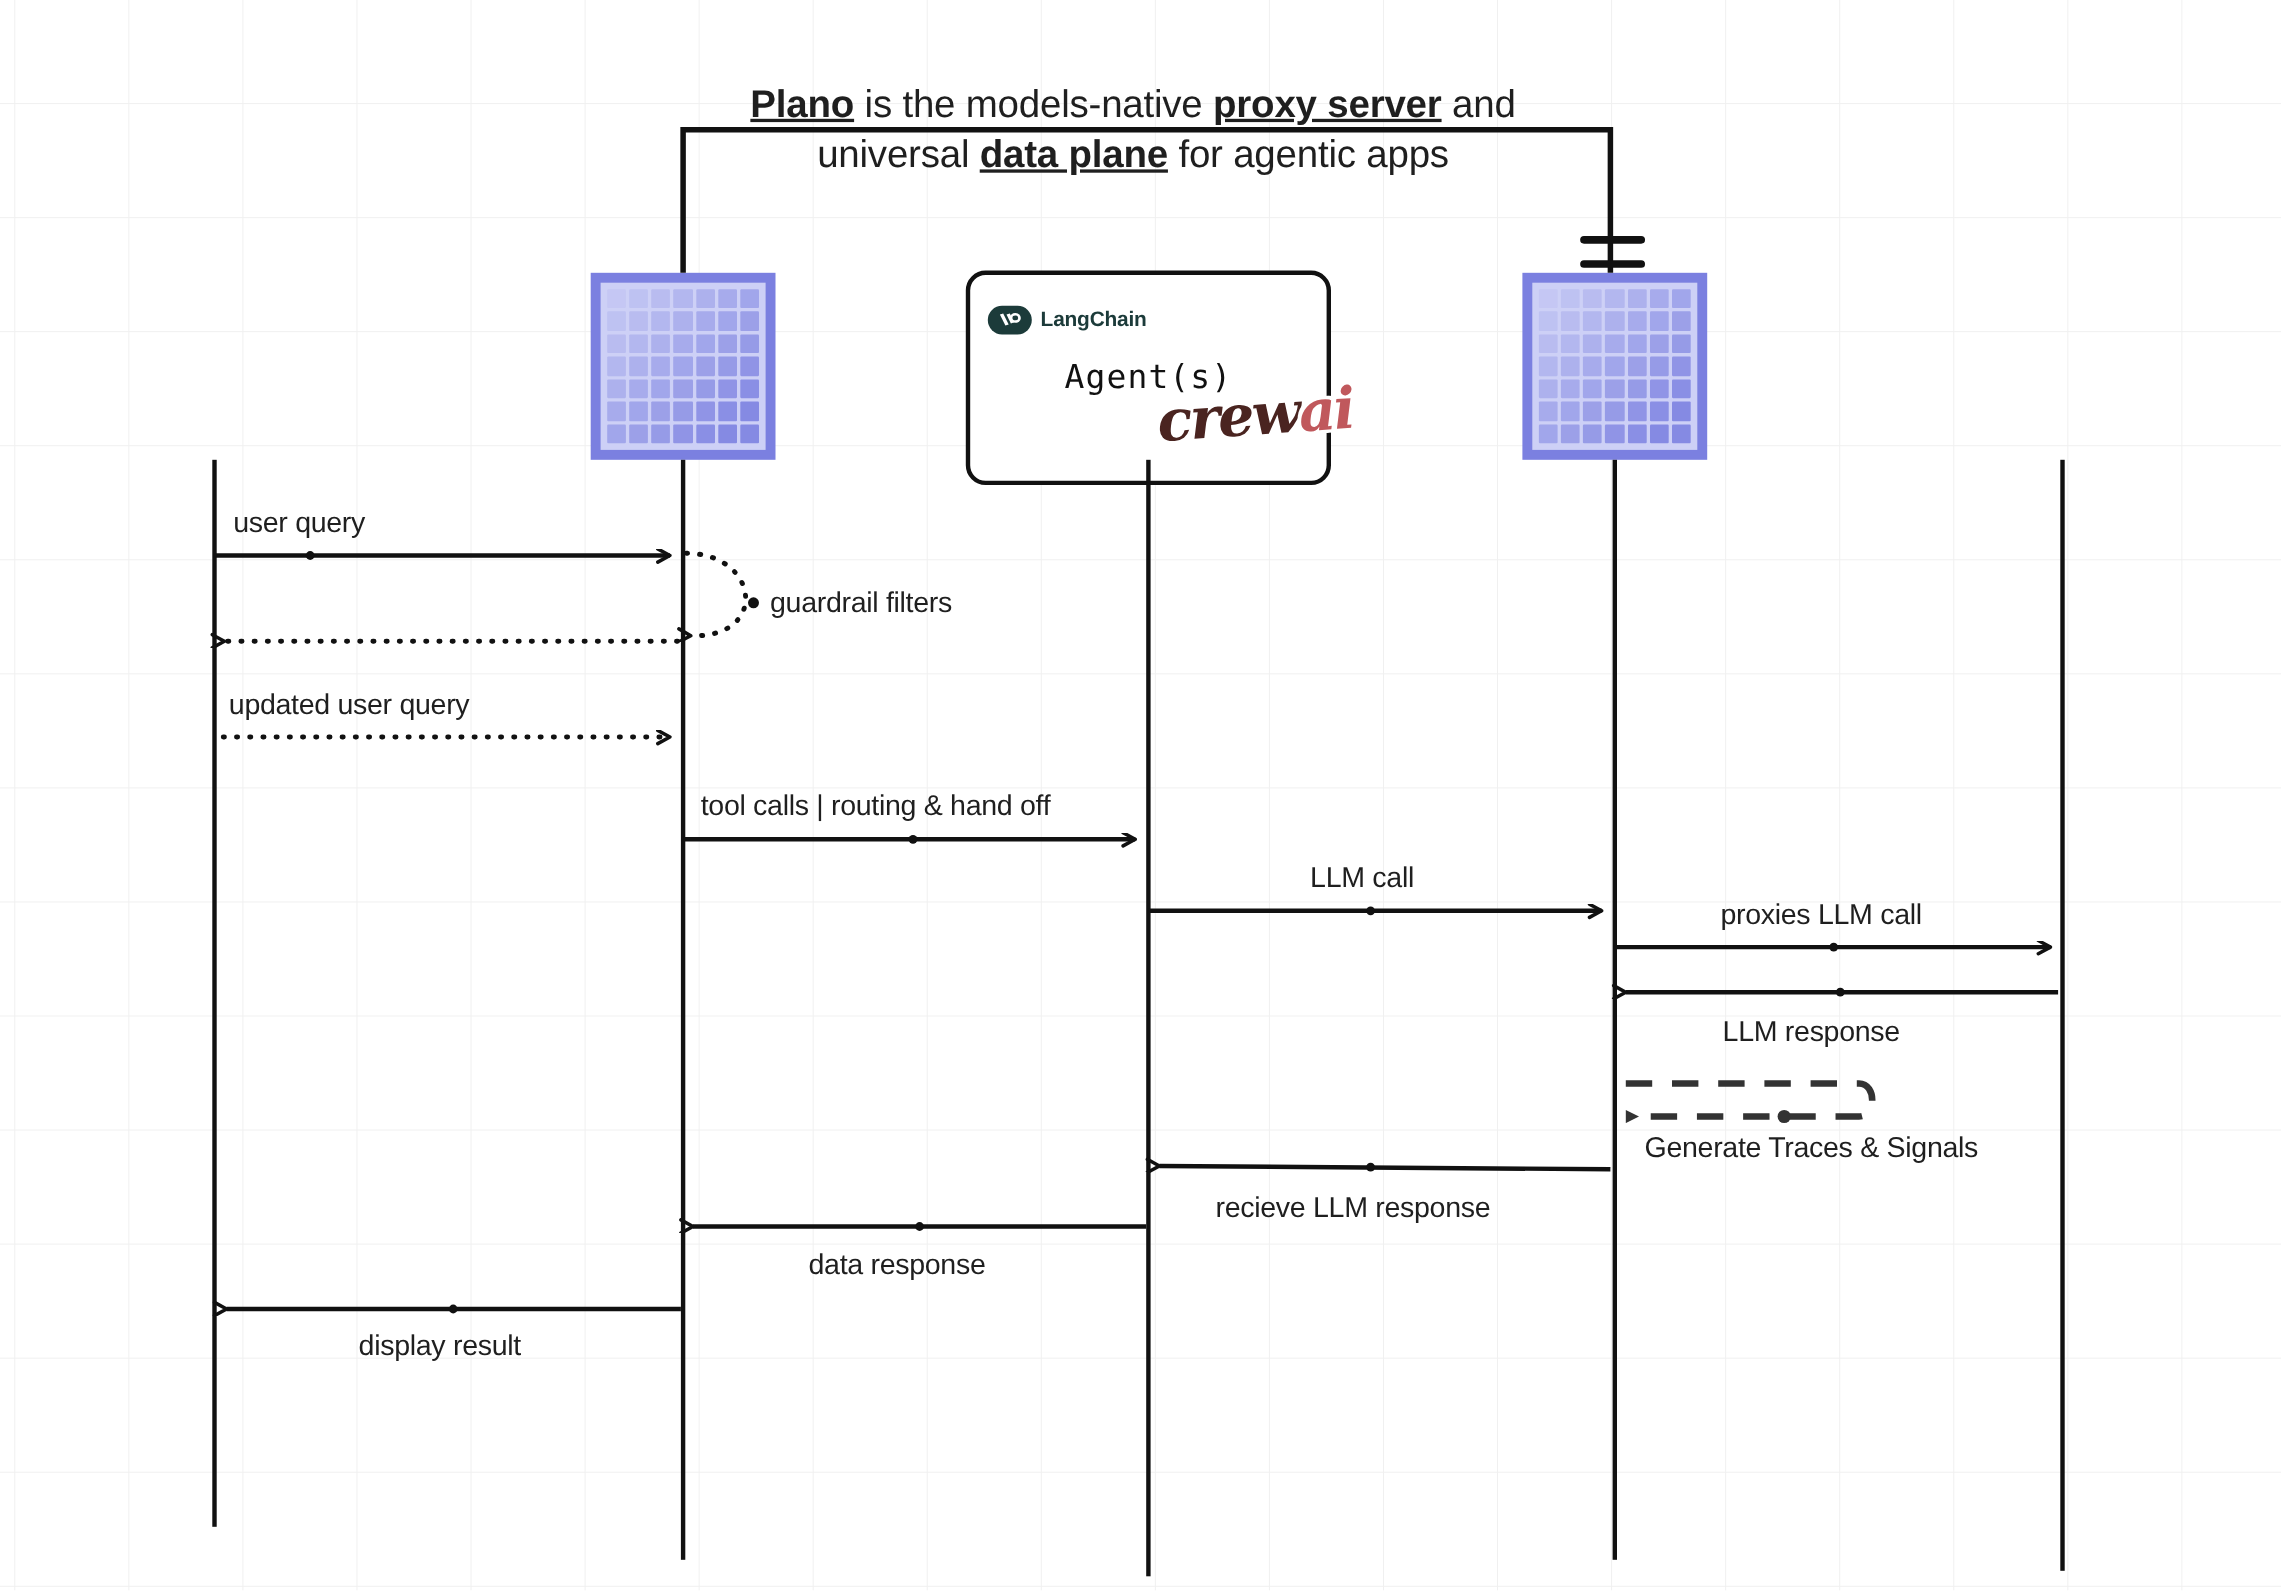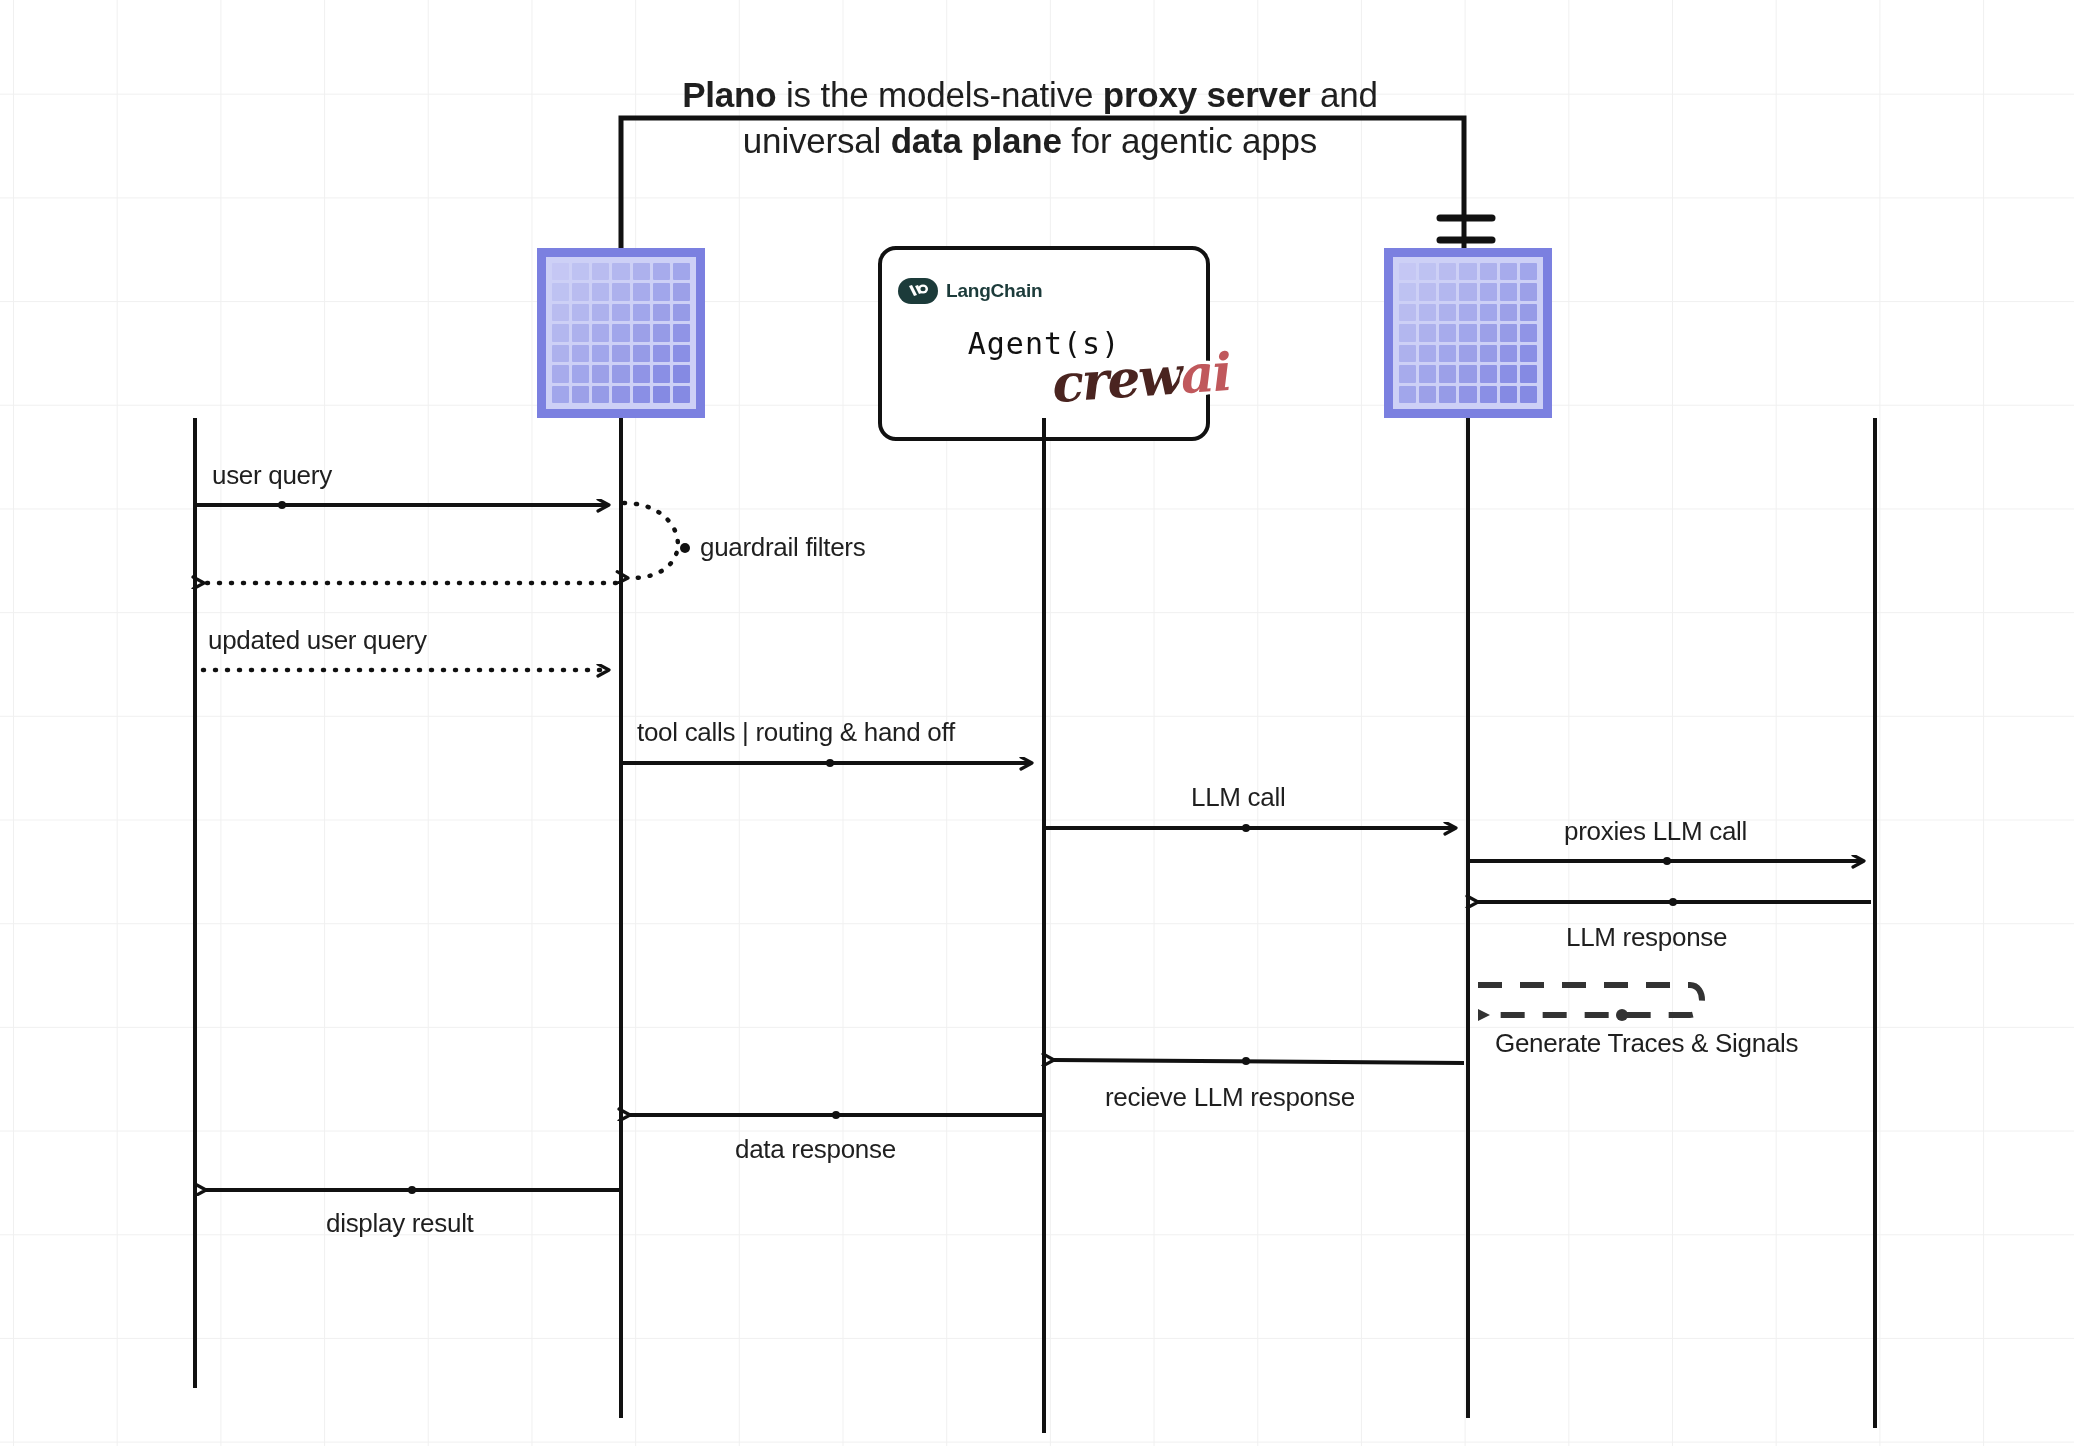--- a/index.html
+++ b/index.html
@@ -35,21 +35,21 @@
     left: 560px;
     top: 72px;
     width: 940px;
     text-align: center;
     font-size: 35px;
     line-height: 1.32;
     color: #1f1f1f;
     font-family: "Liberation Sans", sans-serif;
     letter-spacing: -0.2px;
   }
-  .title-block b { font-weight: bold; }
+  .title-block b { font-weight: bold; text-decoration: underline; }
 
   
   .pbox {
     position: absolute;
     box-sizing: border-box;
     background: #ffffff;
     border: 4px solid #111111;
     border-radius: 18px;
     display: flex;
     align-items: center;

